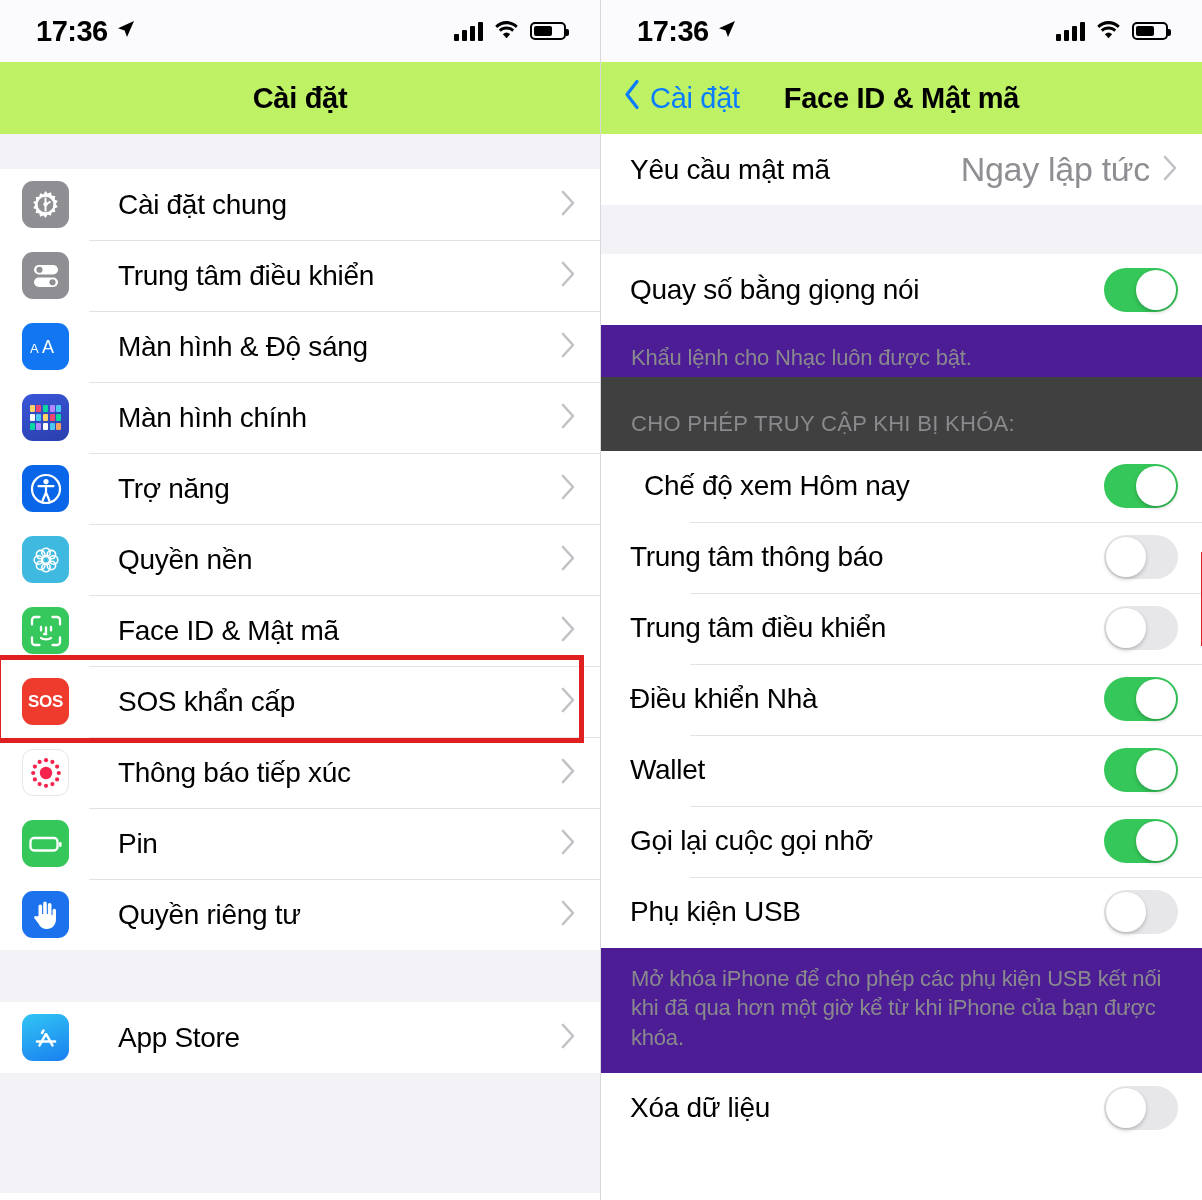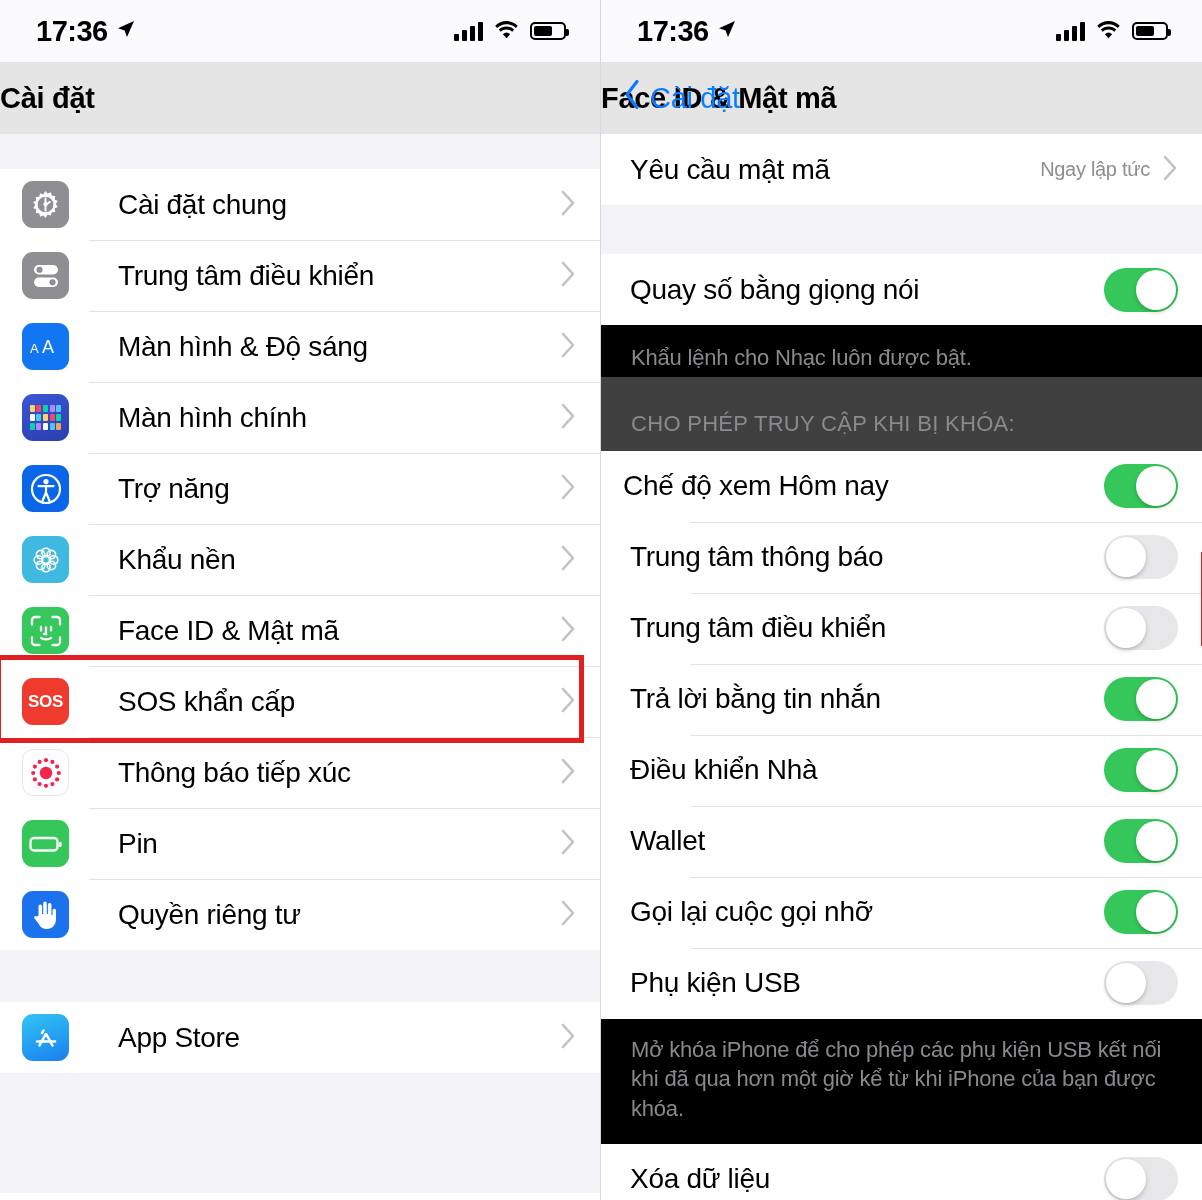--- a/index.html
+++ b/index.html
@@ -31,21 +31,21 @@
   .sig i:nth-child(4) { height: 19px; }
   .batt { position: relative; width: 36px; height: 18px; border: 2px solid #000;
           border-radius: 5px; display: flex; align-items: center; padding: 2px; }
   .batt::after { content: ""; position: absolute; right: -5px; top: 5px;
           width: 3px; height: 7px; background: #000; border-radius: 0 2px 2px 0; }
   .batt-fill { height: 100%; background: #000; border-radius: 2px; }
 
   
   .navbar {
     height: 72px; position: relative; display: flex; align-items: center;
-    background: #e5e5e5;
+    justify-content: center; background: #bef264;
   }
   .nav-title { font-size: 29px; font-weight: 700; color: #000; letter-spacing: -0.3px; }
   .nav-back {
     position: absolute; left: 23px; top: 50%; transform: translateY(-50%);
     display: flex; align-items: center; gap: 9px; color: #0a7cff;
     font-size: 29px; letter-spacing: -0.3px; cursor: pointer;
   }
   .chev-back { display: block; }
 
   
@@ -59,36 +59,36 @@
   .row + .row::before {
     content: ""; position: absolute; left: 89px; right: 0; top: 0;
     height: 1px; background: #e3e3e6;
   }
   .row-icon {
     width: 47px; height: 47px; border-radius: 11px; flex: 0 0 47px;
     margin-right: 21px; display: flex; align-items: center;
     justify-content: center; overflow: hidden;
   }
   .row-label { font-size: 28px; color: #000; letter-spacing: -0.3px; flex: 1; margin-left: 28px; }
-  .row-value { font-size: 20px; color: #8e8e93; letter-spacing: -0.3px; margin-right: 13px; }
+  .row-value { font-size: 34px; color: #8e8e93; letter-spacing: -0.3px; margin-right: 13px; }
   .chev { flex: 0 0 auto; }
 
   
   .toggle { width: 74px; height: 44px; border-radius: 22px; position: relative;
             flex: 0 0 74px; transition: none; cursor: pointer; }
   .toggle.on { background: #35c759; }
   .toggle.off { background: #e7e7ea; }
   .toggle .knob { position: absolute; top: 2px; width: 40px; height: 40px;
             border-radius: 50%; background: #fff; box-shadow: 0 2px 4px rgba(0,0,0,.22); }
   .toggle.on .knob { right: 2px; }
   .toggle.off .knob { left: 2px; }
 
   
   .note {
-    background: #000000; padding: 14px 28px 10px 30px;
+    background: #4c1d95; padding: 14px 28px 10px 30px;
     font-size: 22px; color: #8a8a8e; line-height: 1.35; letter-spacing: -0.2px;
   }
   .grouphdr {
     background: #404040; padding: 6px 28px 12px 30px;
     font-size: 22px; color: #8a8a8e; letter-spacing: 0.3px;
   }
 
   
   .hl { position: absolute; border: 5px solid #e02020; pointer-events: none; z-index: 30; }
   #hl-left  { left: -4px;  top: 655px; width: 588px; height: 88px; }
@@ -259,21 +259,21 @@
                 <circle cx="16" cy="23.6" r="4.2"></circle>
               <circle cx="8.4" cy="16" r="4.2"></circle>
                 <circle cx="23.6" cy="16" r="4.2"></circle>
               <circle cx="10.6" cy="10.6" r="4.2"></circle>
                 <circle cx="21.4" cy="21.4" r="4.2"></circle>
               <circle cx="21.4" cy="10.6" r="4.2"></circle>
                 <circle cx="10.6" cy="21.4" r="4.2"></circle>
             </g>
           </svg>
         </span>
-        <span class="row-label">Khẩu nền</span>
+        <span class="row-label">Quyền nền</span>
         <span class="chev">
           <svg width="15" height="26" viewBox="0 0 15 26">
               <path d="M2 2 L12 13 L2 24" stroke="#c2c2c6" stroke-width="2.6" fill="none" stroke-linecap="round" stroke-linejoin="round"></path>
             </svg>
         </span>
       </div>
 
 
       <div class="row">
         <span class="row-icon ic-face">
@@ -457,44 +457,38 @@
             <span class="knob"></span>
           </span>
       </div>
     </div>
 
     <div class="note" style="padding-top:18px;padding-bottom:4px">Khẩu lệnh cho Nhạc luôn được bật.</div>
     <div class="grouphdr" style="padding-top:34px;padding-bottom:14px">CHO PHÉP TRUY CẬP KHI BỊ KHÓA:</div>
 
     <div class="sect">
       <div class="row">
-        <span class="row-label" style="margin-left:0">Chế độ xem Hôm nay</span>
+        <span class="row-label" style="margin-left:21px">Chế độ xem Hôm nay</span>
         <span class="toggle on">
             <span class="knob"></span>
           </span>
       </div>
       <div class="row">
         <span class="row-label" style="margin-left:7px">Trung tâm thông báo</span>
         <span class="toggle off">
             <span class="knob"></span>
           </span>
       </div>
       <div class="row">
         <span class="row-label" style="margin-left:7px">Trung tâm điều khiển</span>
         <span class="toggle off">
             <span class="knob"></span>
           </span>
       </div>
       <div class="row">
-        <span class="row-label" style="margin-left:7px">Trả lời bằng tin nhắn</span>
-        <span class="toggle on">
-            <span class="knob"></span>
-          </span>
-      </div>
-      <div class="row">
         <span class="row-label" style="margin-left:7px">Điều khiển Nhà</span>
         <span class="toggle on">
             <span class="knob"></span>
           </span>
       </div>
       <div class="row">
         <span class="row-label" style="margin-left:7px">Wallet</span>
         <span class="toggle on">
             <span class="knob"></span>
           </span>

